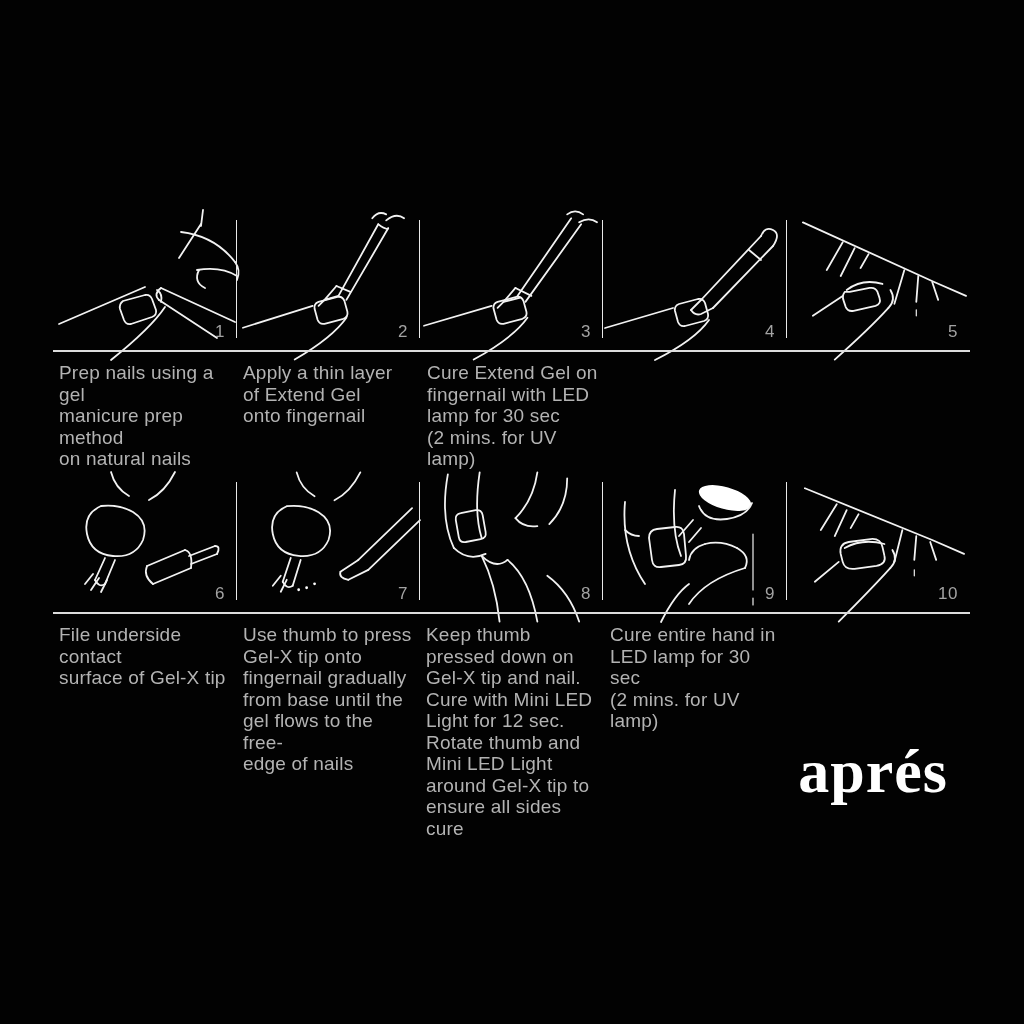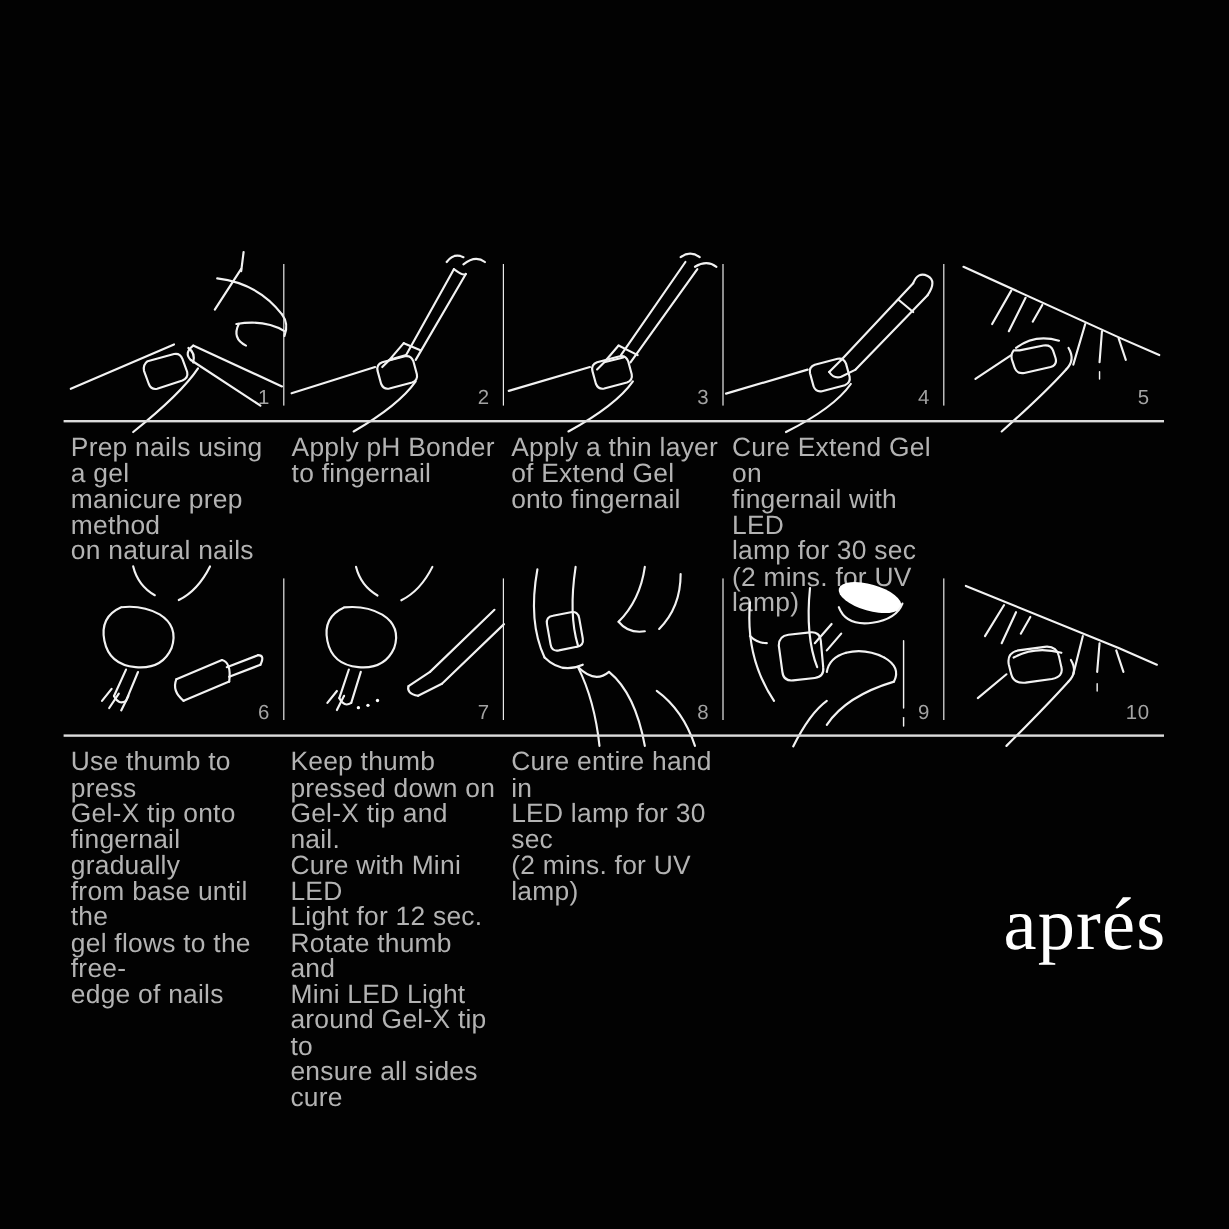--- a/index.html
+++ b/index.html
@@ -15,27 +15,27 @@
   .panel svg .fillw{fill:#ffffff;stroke:none;}
   .panel svg .thin{stroke-width:1.2;}
   .pdiv{position:absolute;right:0;top:10px;width:1.5px;height:118px;background:#e9e9e9;}
   .num{
     position:absolute;right:12px;bottom:8px;font-size:17px;color:#a3a3a3;
     letter-spacing:.5px;
   }
   .rule{position:absolute;left:53px;width:917px;height:2px;background:#dcdcdc;}
   .cap-row{position:absolute;left:53px;width:917px;display:flex;align-items:flex-start;}
   .cap{
-    white-space:pre-line;color:#b3b3b3;font-size:22px;line-height:21.5px;
+    white-space:pre-line;color:#b3b3b3;font-size:19px;line-height:21.5px;
     letter-spacing:.2px;box-sizing:border-box;padding:0 2px 0 6px;
   }
   .cap.w1{width:184px}.cap.w2{width:183px}.cap.w3{width:183px}.cap.w4{width:184px}.cap.w5{width:183px}
   .logo{
-    position:absolute;right:52px;top:736px;color:#ffffff;
-    font-family:"Liberation Serif",serif;font-size:62px;letter-spacing:1px;
+    position:absolute;right:76px;top:736px;color:#ffffff;
+    font-family:"Liberation Serif",serif;font-size:62px;letter-spacing:1px;font-weight:bold;
   }
 </style>
 </head>
 <body>
 
 <div class="canvas">
 
   <div class="illo-row" style="top:210px">
 
     <div class="panel w1">
@@ -128,22 +128,20 @@
       <span class="num">5</span>
     </div>
   </div>
 
   <div class="rule" style="top:350px"></div>
 
   <div class="cap-row" style="top:362px">
     <div class="cap w1">Prep nails using a gel
 manicure prep method
 on natural nails</div>
-    <div class="cap w2">Apply pH Bonder
-to fingernail</div>
     <div class="cap w4">Apply a thin layer
 of Extend Gel
 onto fingernail</div>
     <div class="cap w5">Cure Extend Gel on
 fingernail with LED
 lamp for 30 sec
 (2 mins. for UV lamp)</div>
   </div>
 
   <div class="illo-row" style="top:472px">
@@ -250,20 +248,22 @@
         <path d="M52 150 Q86 116 104 96"></path>
         <path d="M104 96 Q112 88 106 78"></path>
       </svg>
       <span class="num">10</span>
     </div>
   </div>
 
   <div class="rule" style="top:612px"></div>
 
   <div class="cap-row" style="top:624px">
+    <div class="cap w1">File underside contact
+surface of Gel-X tip</div>
     <div class="cap w3">Use thumb to press
 Gel-X tip onto
 fingernail gradually
 from base until the
 gel flows to the free-
 edge of nails</div>
     <div class="cap w4">Keep thumb
 pressed down on
 Gel-X tip and nail.
 Cure with Mini LED

